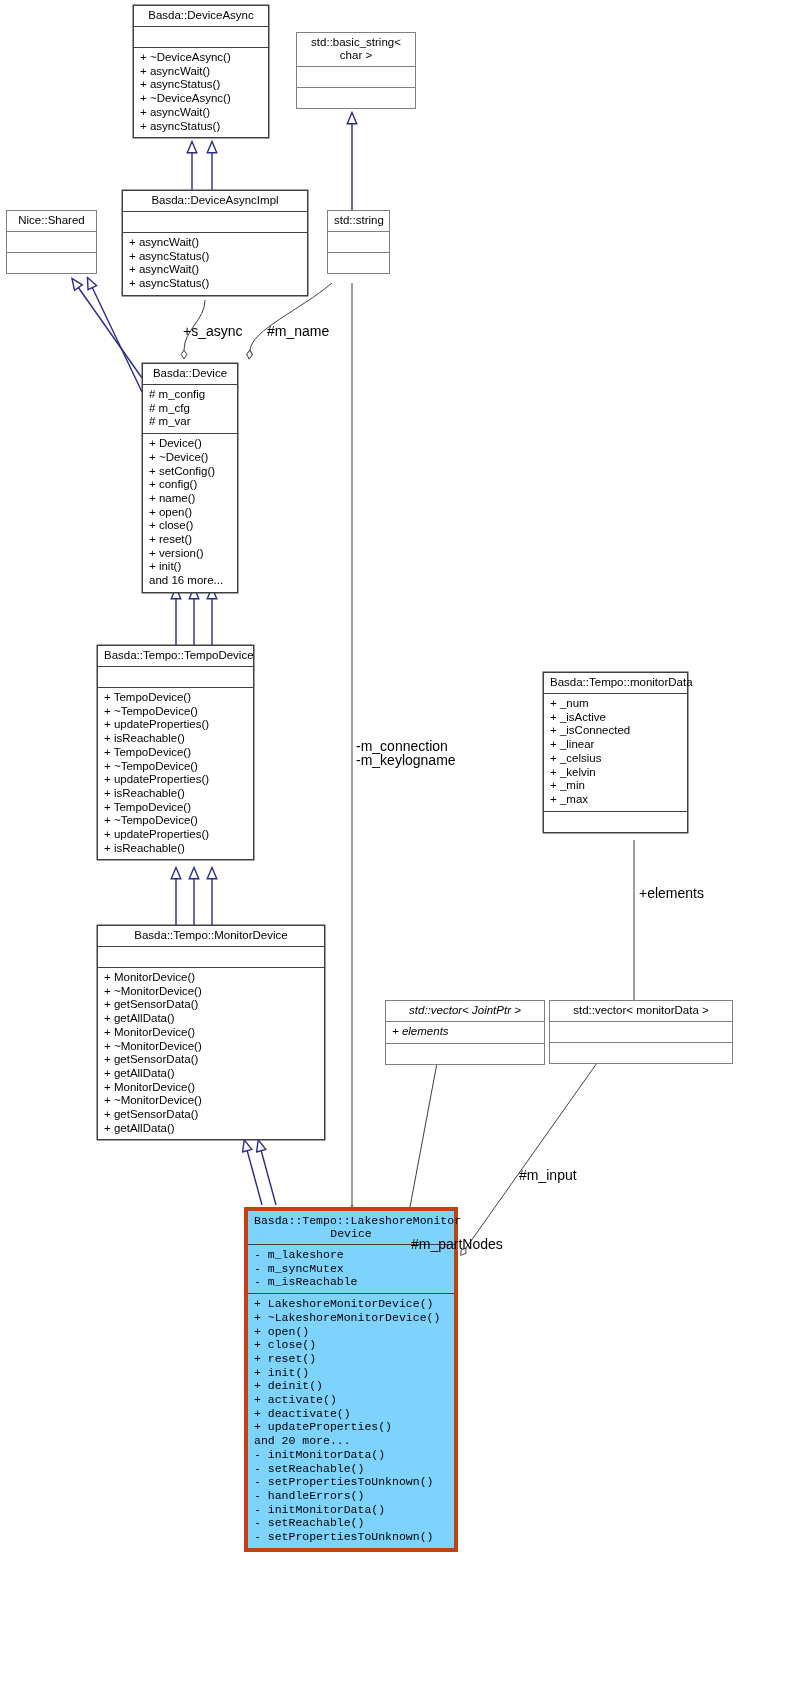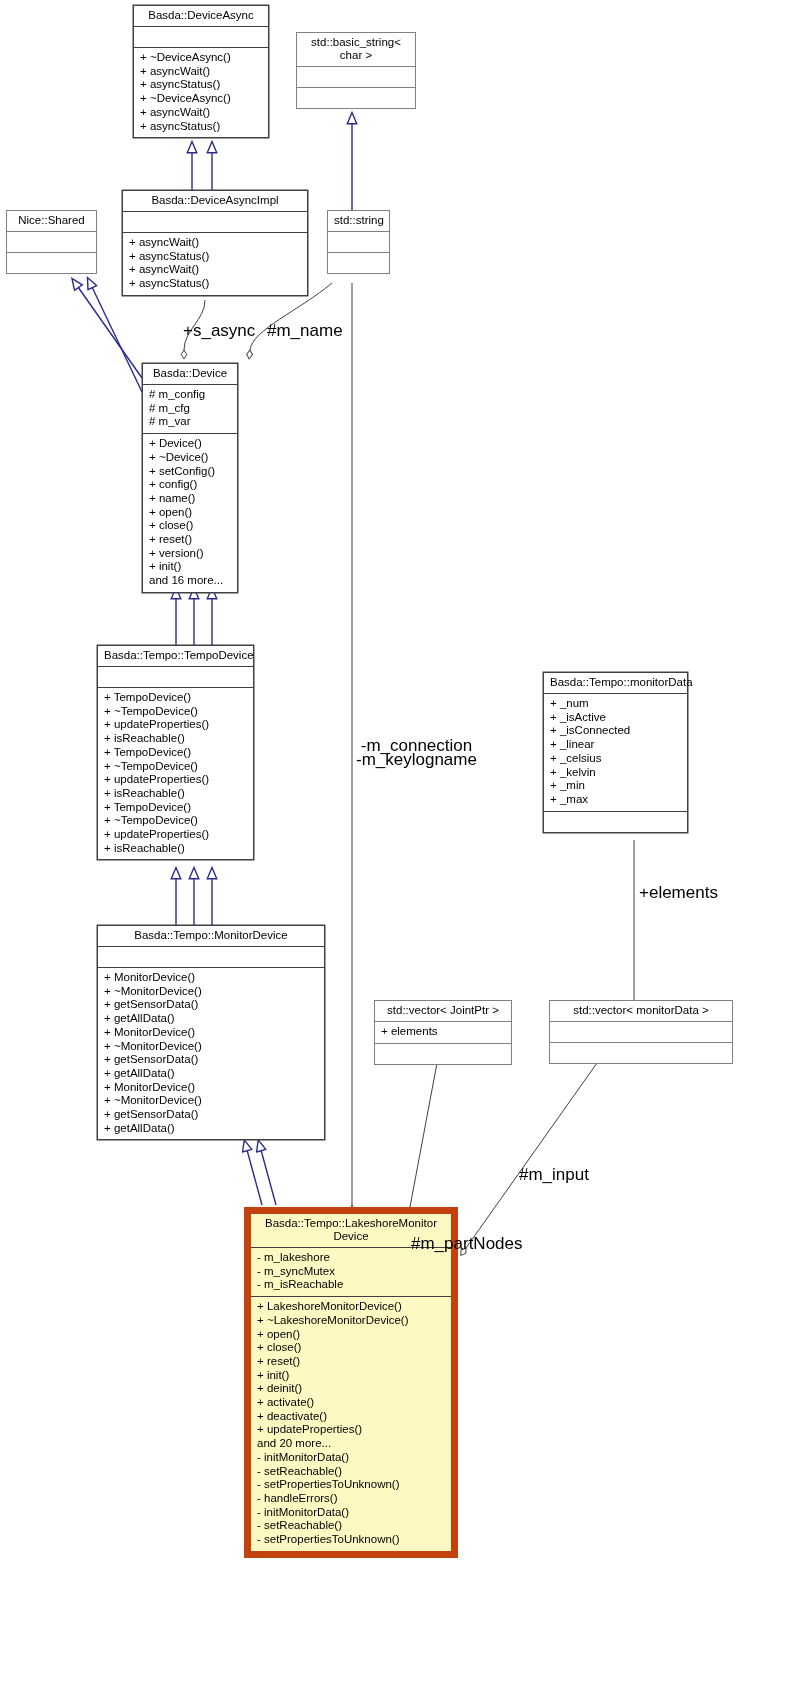--- a/index.html
+++ b/index.html
@@ -34,22 +34,23 @@
     position: absolute;
     box-sizing: border-box;
     background: #ffffff;
     border: 1px solid #808080;
   }
   .node.strong {
     border: 1px solid #404040;
     box-shadow: 0 0 0 0.5px #404040;
   }
   .node.focus {
-    background: #fef9c3;
-    border: 7px solid #c2410c;
+    background: #7dd3fc;
+    border: 4px solid #c2410c;
+    font-family: Liberation Mono, monospace;
   }
   .node .title {
     text-align: center;
     padding: 3px 6px 4px 6px;
     line-height: 13px;
     white-space: pre-line;
   }
   .node .sep {
     border-top: 1px solid #808080;
   }
@@ -65,23 +66,22 @@
   }
   .node .compartment div {
     line-height: 13.7px;
     white-space: nowrap;
   }
   
   .elabel {
     position: absolute;
     white-space: pre-line;
     line-height: 14px;
-    font-size: 17px;
+    font-size: 14px;
     color: #000;
-    text-align: center;
   }
 </style>
 </head>
 <body>
 
 <div id="diagram">
 
   <svg class="edges" viewBox="0 0 785 1685">
     <defs>
 
@@ -265,21 +265,21 @@
       <div>+ _linear</div>
       <div>+ _celsius</div>
       <div>+ _kelvin</div>
       <div>+ _min</div>
       <div>+ _max</div>
     </div>
     <div class="sep"></div>
     <div class="compartment empty"></div>
   </div>
 
-  <div class="node" style="left:374px; top:1000px; width:138px;">
+  <div class="node" style="left:385px; top:1000px; width:160px;font-style:italic;">
     <div class="title">std::vector&lt; JointPtr &gt;</div>
     <div class="sep"></div>
     <div class="compartment">
       <div>+ elements</div>
     </div>
     <div class="sep"></div>
     <div class="compartment empty"></div>
   </div>
 
   <div class="node" style="left:549px; top:1000px; width:184px;">

